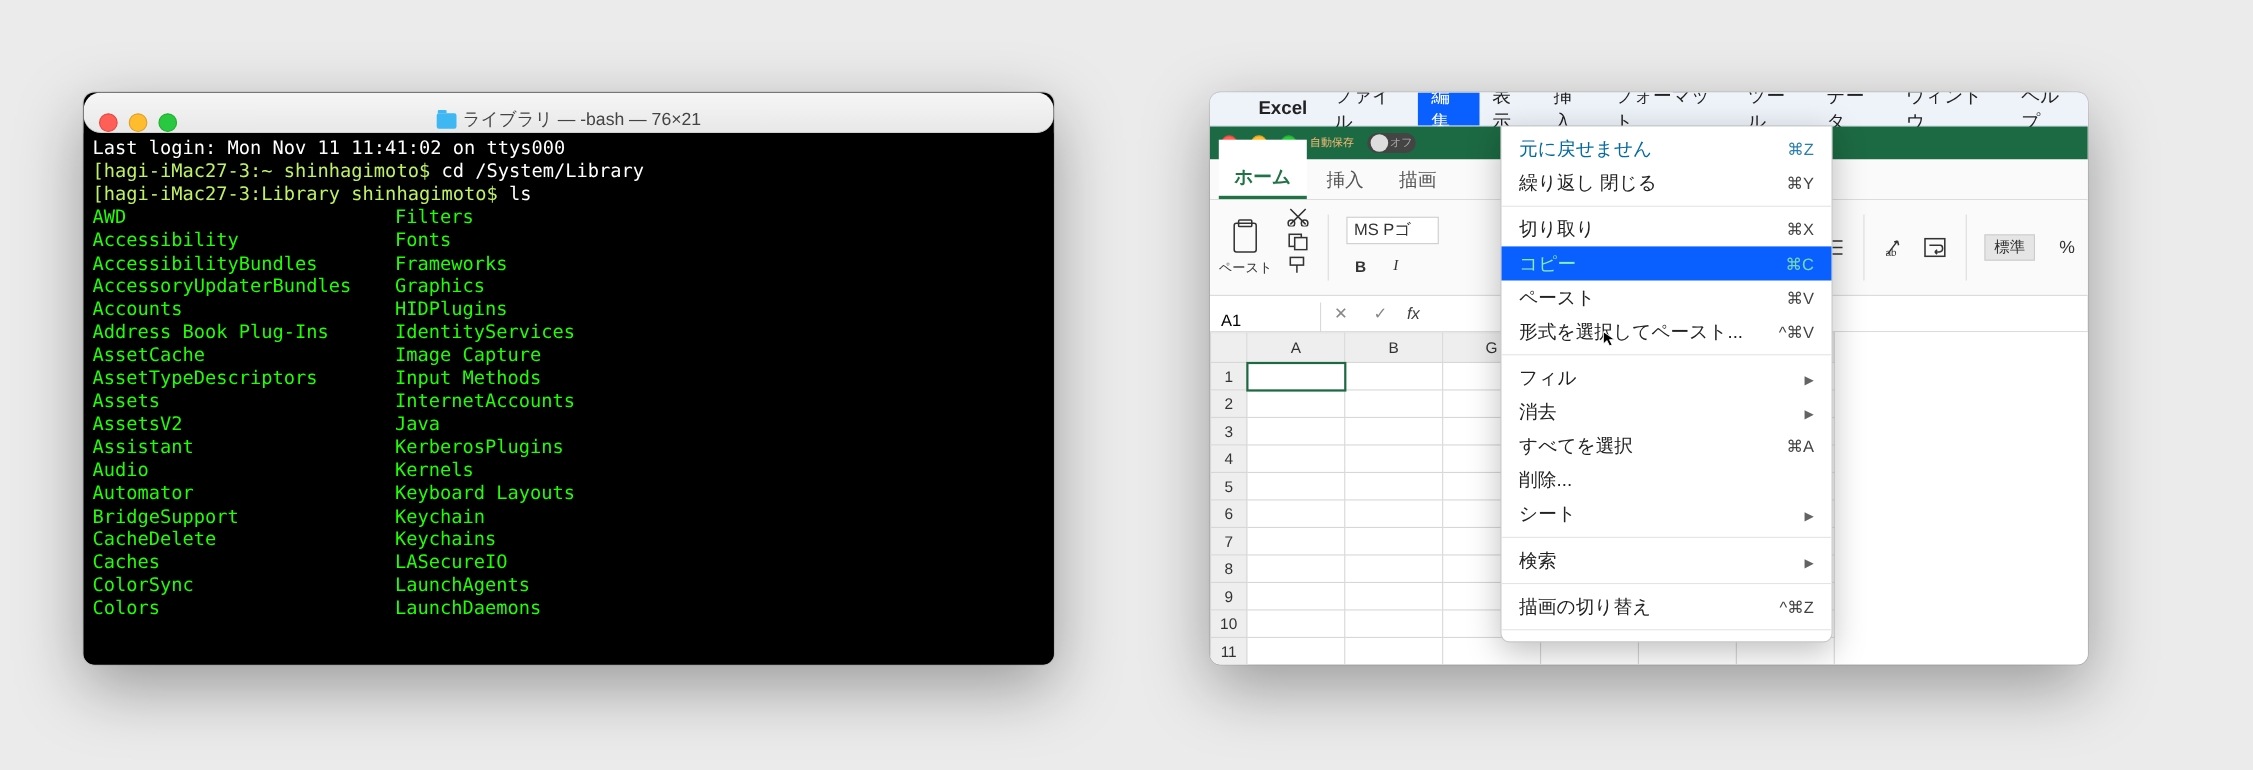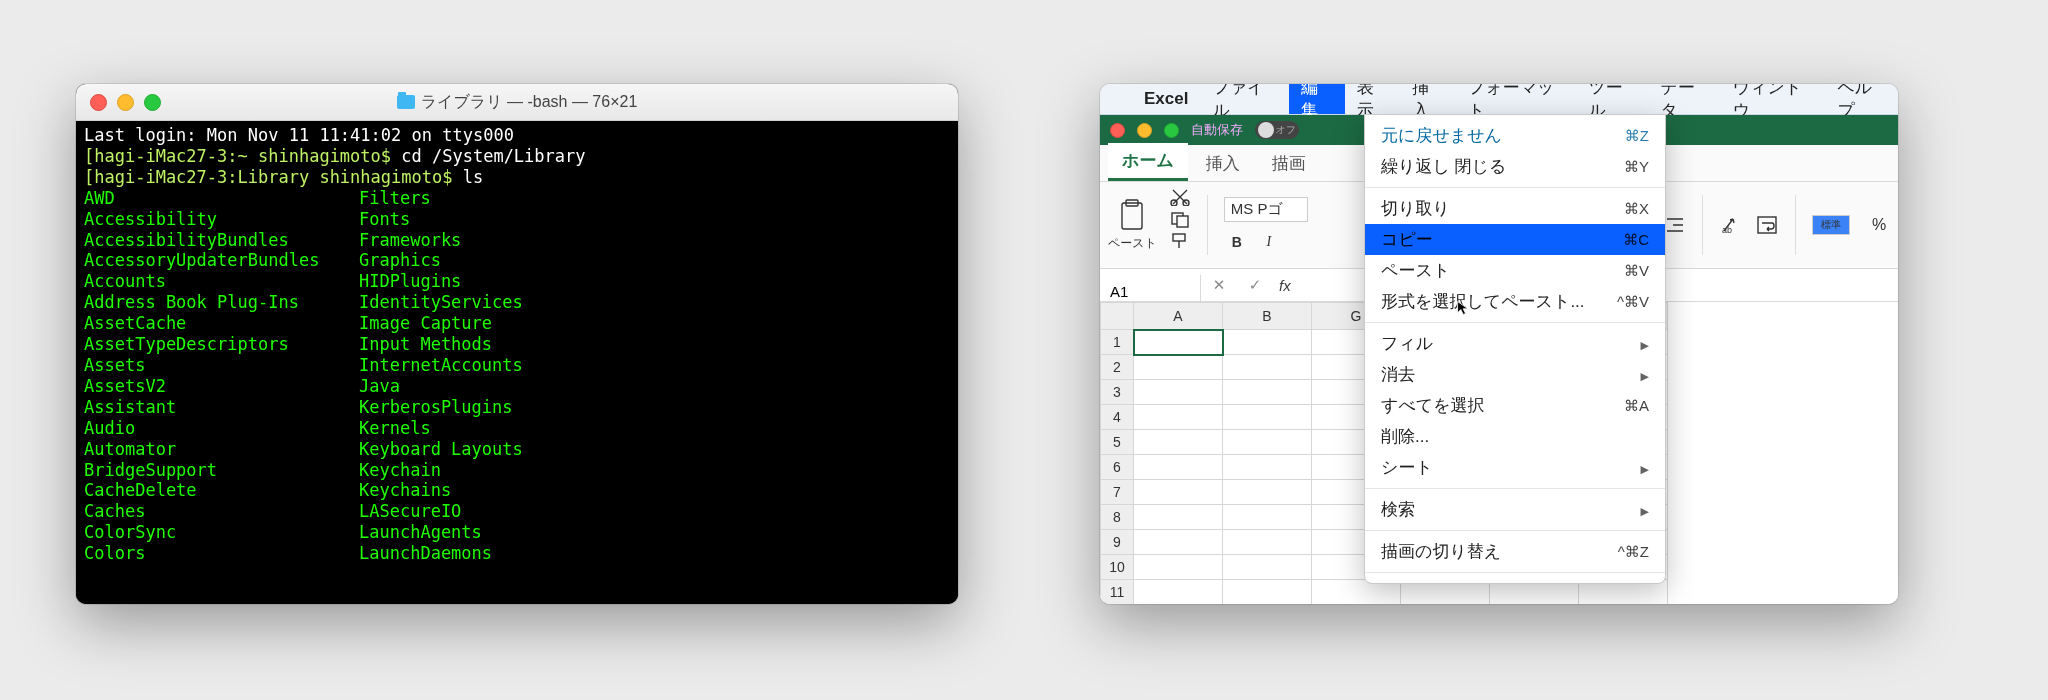--- a/index.html
+++ b/index.html
@@ -25,22 +25,23 @@
     top: 84px;
     width: 882px;
     height: 520px;
     background: #000;
   }
   .term-titlebar {
     height: 36px;
     background: linear-gradient(#f6f6f6,#e8e8e8);
     border-bottom: 1px solid #d0d0d0;
     display: flex;
-    align-items: center;
+    align-items: flex-end;
     position: relative;
+    border-radius: 16px;
   }
   .traffic-lights {
     display: flex;
     gap: 10px;
     padding-left: 14px;
   }
   .tl { width: 15px; height: 15px; border-radius: 50%; }
   .tl.red    { background:#ff5f57; border:0.5px solid #e1483f;}
   .tl.yellow { background:#febc2e; border:0.5px solid #dfa023;}
   .tl.green  { background:#28c840; border:0.5px solid #1faf2f;}
@@ -101,28 +102,28 @@
     border-bottom:1px solid #cdd9e7;
   }
   .apple{font-size:20px;padding:0 10px;}
   .mac-menu-item{padding:0 12px;height:100%;display:flex;align-items:center;cursor:default;}
   .mac-menu-item.bold{font-weight:700;}
   .mac-menu-item.active{background:#0a60ff;color:#fff;}
   .excel-titlebar{
     height:30px;background:#1c6a43;display:flex;align-items:center;gap:12px;padding:0 10px;
   }
   .excel-titlebar .tl{width:13px;height:13px;}
-  .autosave-label{color:#f0abfc;font-size:13px;}
+  .autosave-label{color:#fdba74;font-size:10px;}
   .toggle{width:38px;height:18px;border-radius:9px;background:#444;display:flex;align-items:center;font-size:10px;color:#aaa;padding:0 3px;}
   .toggle-knob{width:16px;height:16px;border-radius:50%;background:#ddd;margin-right:auto;}
   .excel-tabs{
     height:36px;border-bottom:1px solid #d9d9d9;display:flex;align-items:flex-end;padding-left:8px;gap:4px;font-size:17px;
     background:#fafafa;
   }
-  .xl-tab{padding:6px 14px 6px;color:#555;margin-top:28px;}
+  .xl-tab{padding:22px 14px 6px;color:#555;margin-top:28px;}
   .xl-tab.active{color:#217346;border-bottom:3px solid #217346;font-weight:600;background:#fff;}
   .ribbon{
     height:86px;border-bottom:1px solid #d9d9d9;background:#fafafa;display:flex;align-items:center;padding:0 8px;gap:12px;font-size:14px;color:#333;
   }
   .rib-group{display:flex;flex-direction:column;align-items:center;gap:2px;}
   .rib-sep{width:1px;height:60px;background:#ddd;margin:0 4px;}
   .rib-btn{width:26px;height:24px;display:flex;align-items:center;justify-content:center;color:#333;}
   .rib-svg{stroke:#333;fill:none;stroke-width:1.4;}
   .formula-bar{
     height:32px;border-bottom:1px solid #d9d9d9;display:flex;align-items:center;font-size:15px;
@@ -148,21 +149,21 @@
     background:#fff;
     border:1px solid #c9c9c9;
     border-radius:0 0 8px 8px;
     box-shadow:0 8px 30px rgba(0,0,0,.25);
     padding:5px 0;
     font-size:17px;
     z-index:50;
   }
   .dd-item{display:flex;justify-content:space-between;align-items:center;padding:4px 16px;color:#222;}
   .dd-item.disabled{color:#0369a1;}
-  .dd-item.hover{background:#0a60ff;color:#000000;}
+  .dd-item.hover{background:#0a60ff;color:#86efac;}
   .dd-sep{height:1px;background:#e4e4e4;margin:5px 0;}
   .dd-short{color:inherit;font-size:15px;opacity:.85;}
   .dd-chevron::after{content:'▶';font-size:11px;opacity:.7;}
   .cursor{position:absolute;left:356px;top:216px;width:16px;z-index:60;}
 </style>
 </head>
 <body>
 
 <div id="terminal-window" class="window">
   <div class="term-titlebar">
@@ -312,21 +313,21 @@
     <div class="rib-sep"></div>
     <svg width="24" height="22" class="rib-svg">
         <path d="M5 17 L14 5 M14 5 L11 6 M14 5 L15 9"></path>
         <text x="3" y="19" font-size="9" fill="#333" stroke="none">ab</text>
       </svg>
     <svg width="24" height="22" class="rib-svg">
         <rect x="3" y="3" width="18" height="16"></rect>
         <path d="M7 9 L17 9 M17 9 Q19 9 19 12 Q19 15 16 15 L12 15 M12 15 L14 13 M12 15 L14 17"></path>
       </svg>
     <div class="rib-sep"></div>
-    <div style="border:1px solid #ccc;background:#3b82f6;padding:2px 8px;font-size:10px;">標準</div>
+    <div style="border:1px solid #ccc;background:#e5e5e5;padding:2px 8px;font-size:14px;">標準</div>
     <svg width="22" height="20" class="rib-svg" style="margin-left:6px;">
         <text x="4" y="15" font-size="16" fill="#333" stroke="none">%</text>
       </svg>
   </div>
 
   <div class="formula-bar">
     <div class="namebox">A1</div>
     <div class="fb-btn">✕</div>
     <div class="fb-btn">✓</div>
     <div class="fx">fx</div>

